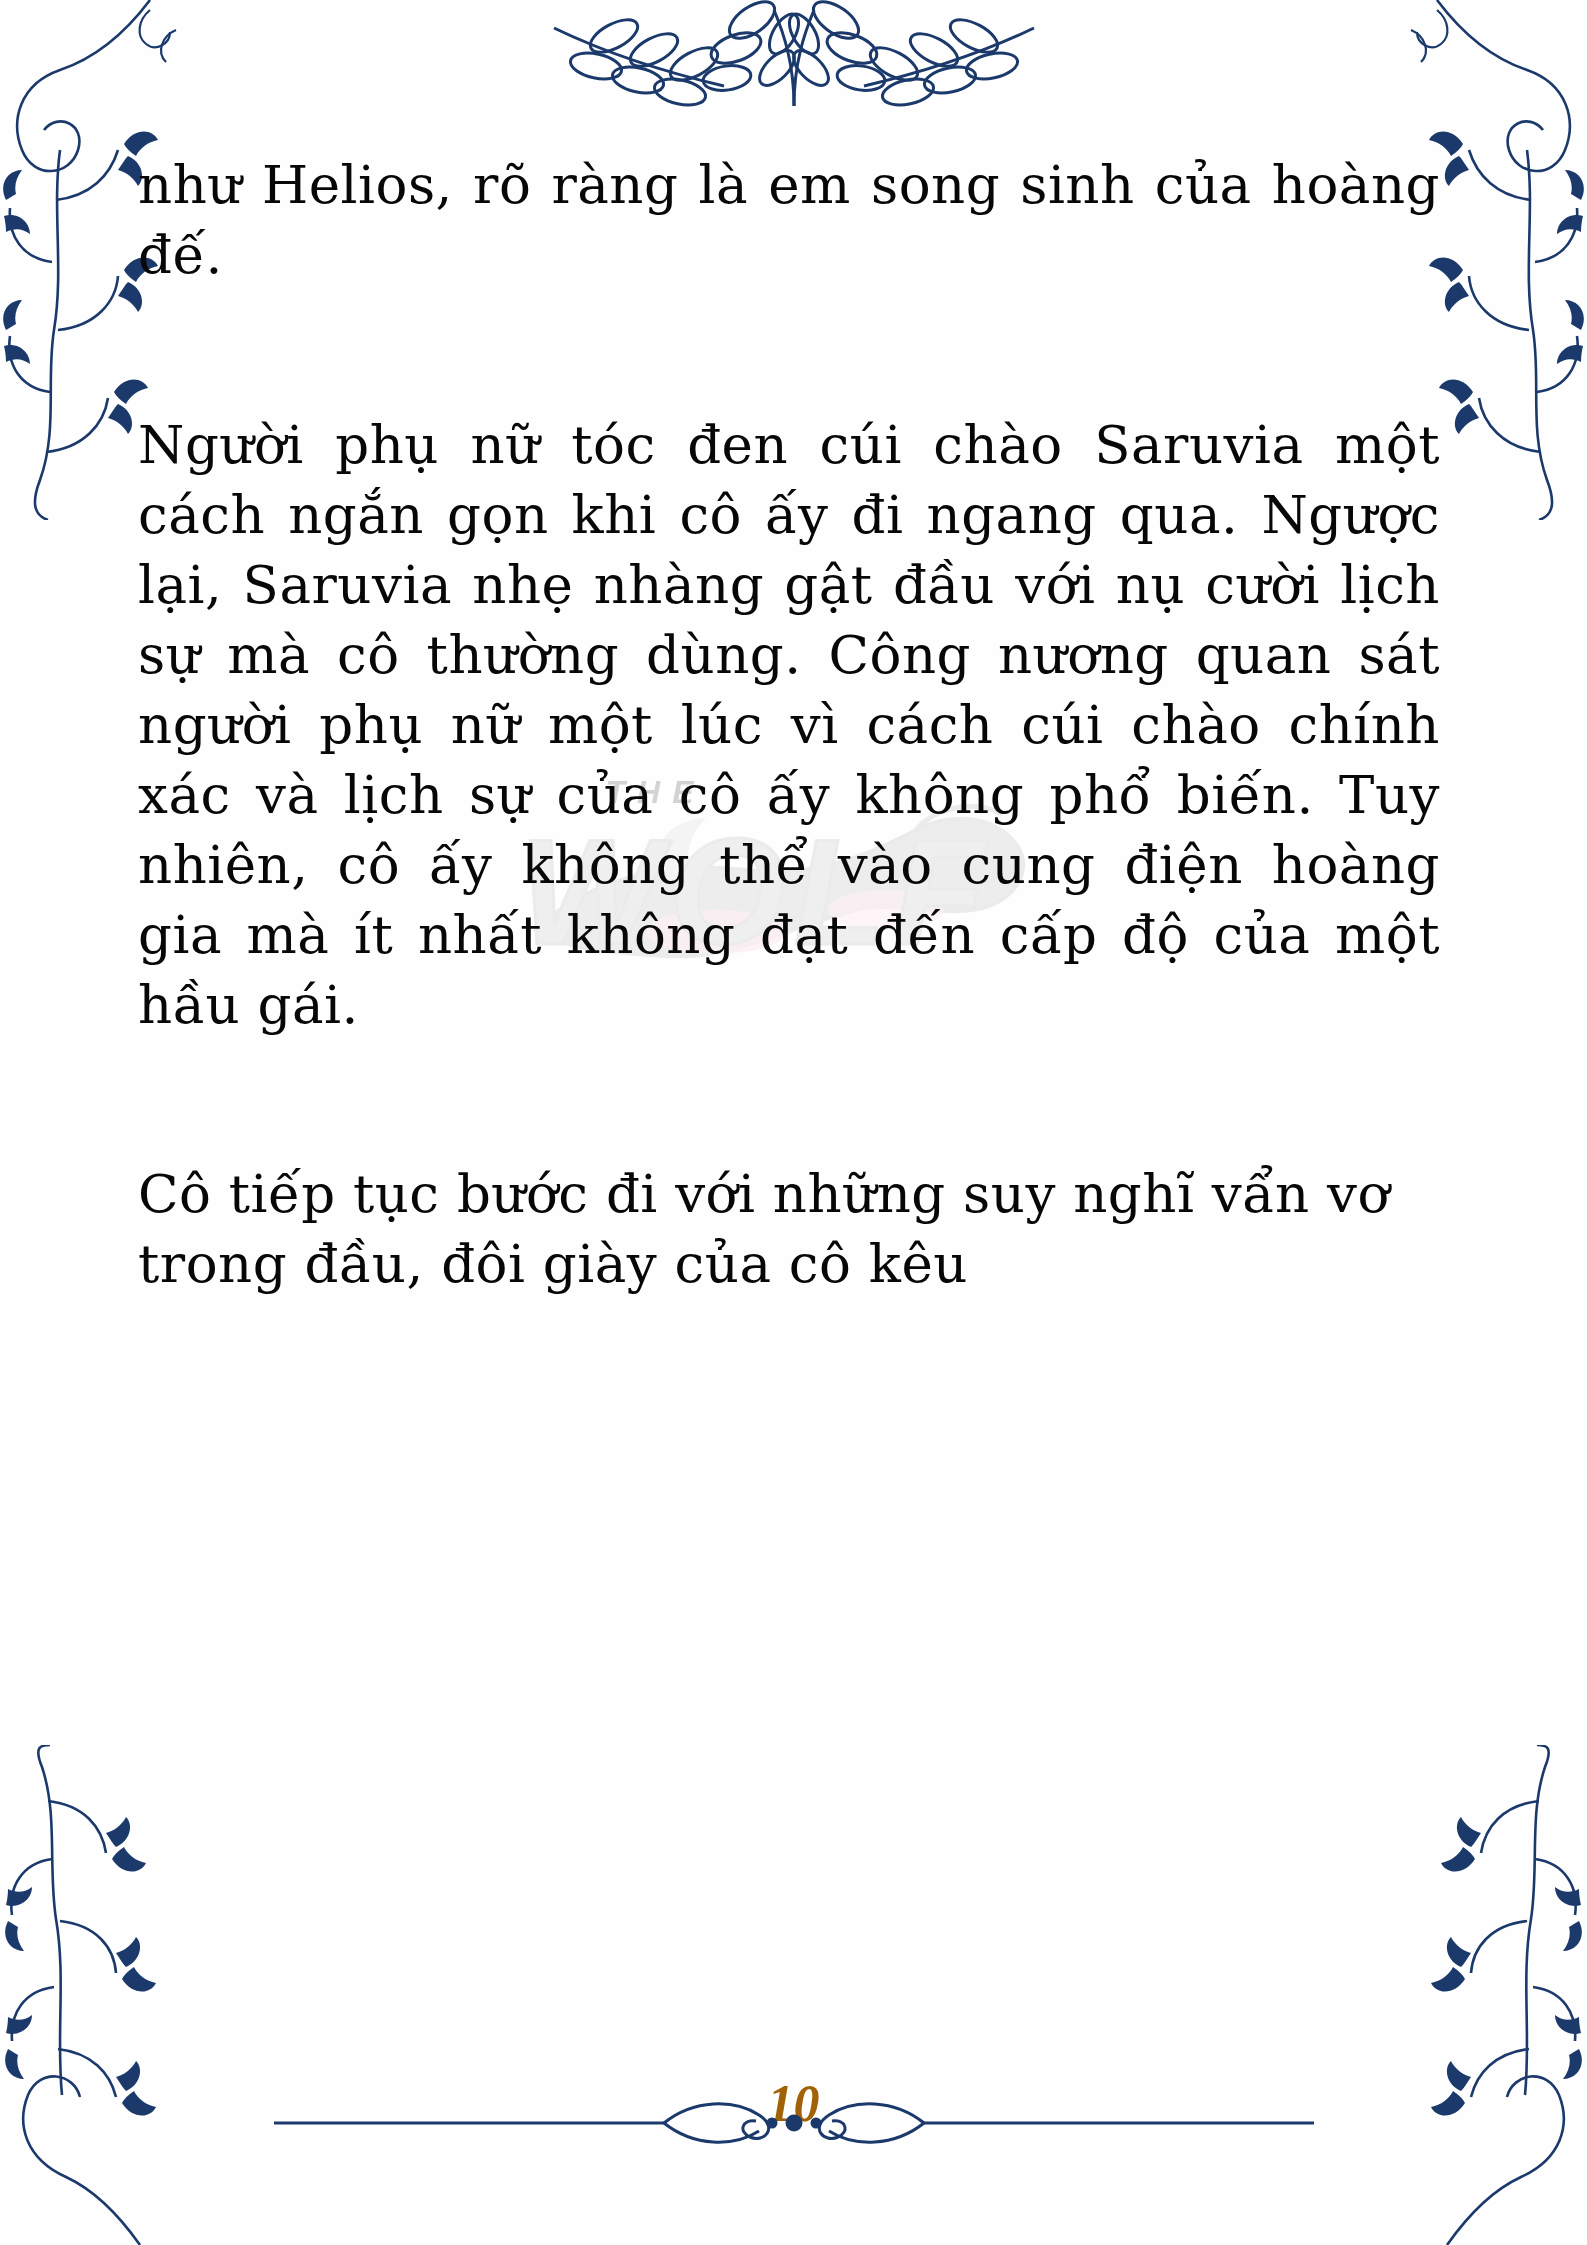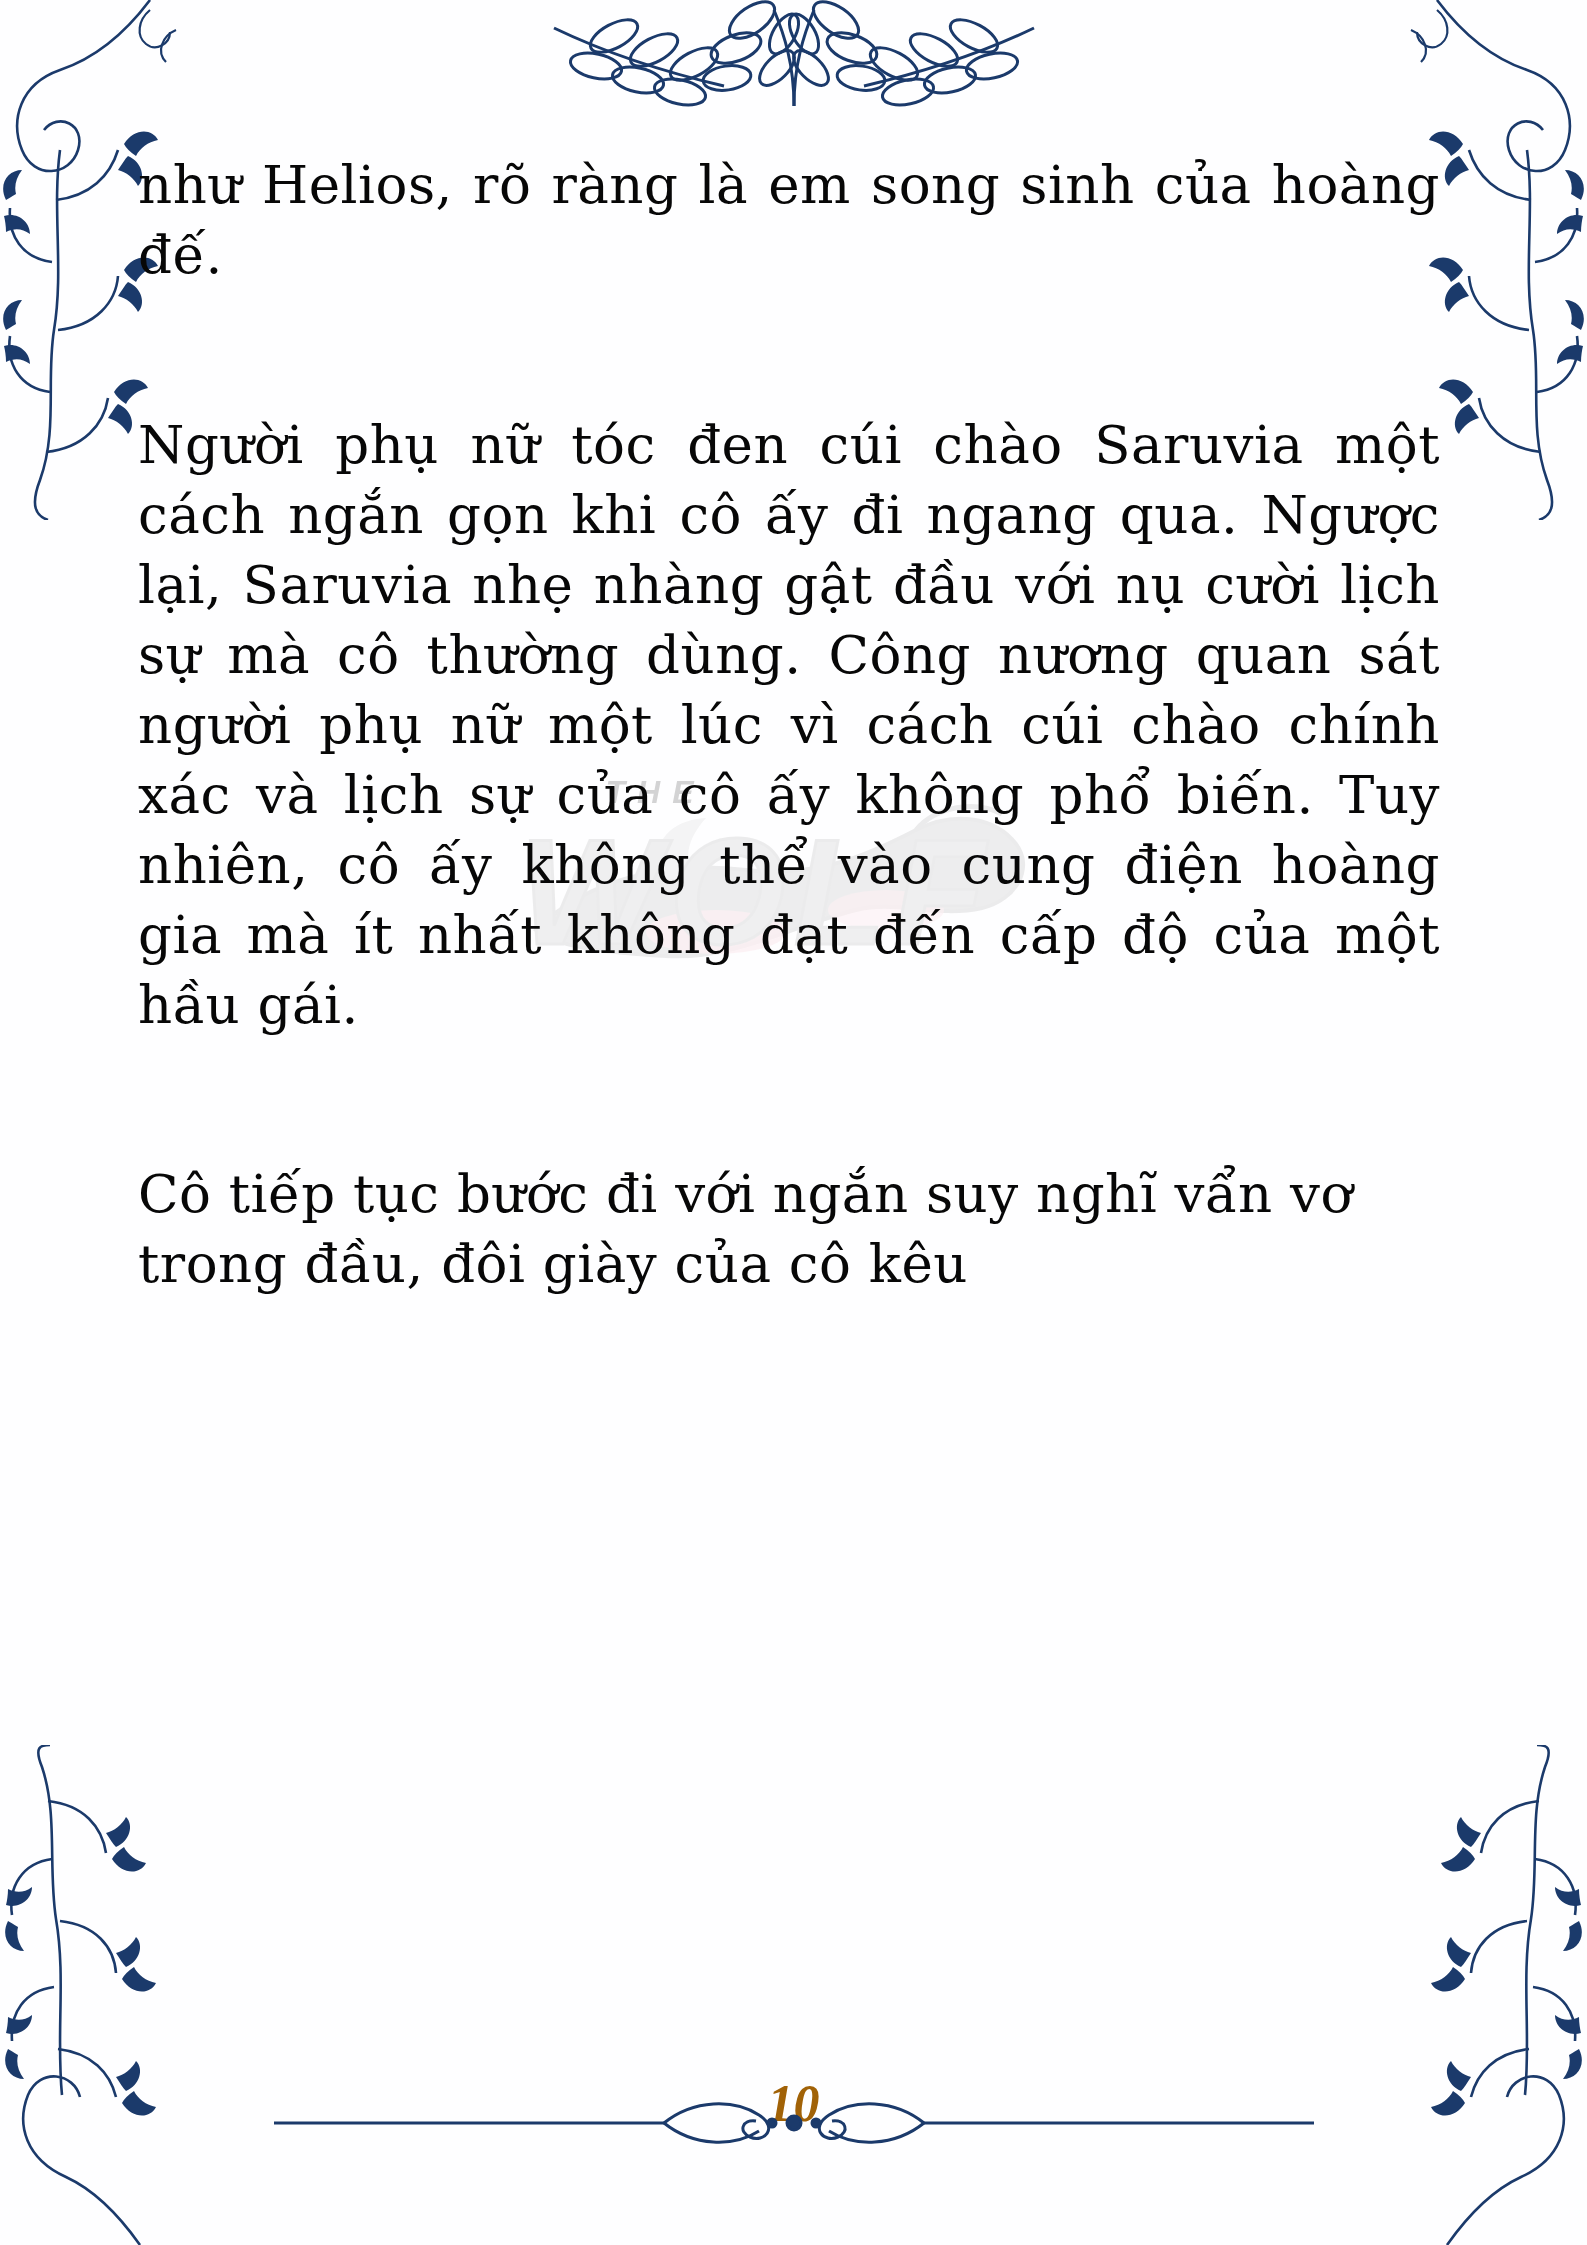--- a/index.html
+++ b/index.html
@@ -263,21 +263,21 @@
         <path d="M250 120 C230 90 250 60 290 58 C270 80 268 100 278 118 Z" fill="#c0c0c0"></path>
       </g>
     </svg>
     <div class="wm-text-top">THE</div>
     <div class="wm-text-main">WOLF</div>
   </div>
 
   <div class="content">
     <p class="para spacer-after">như Helios, rõ ràng là em song sinh của hoàng đế.</p>
     <p class="para spacer-after">Người phụ nữ tóc đen cúi chào Saruvia một cách ngắn gọn khi cô ấy đi ngang qua. Ngược lại, Saruvia nhẹ nhàng gật đầu với nụ cười lịch sự mà cô thường dùng. Công nương quan sát người phụ nữ một lúc vì cách cúi chào chính xác và lịch sự của cô ấy không phổ biến. Tuy nhiên, cô ấy không thể vào cung điện hoàng gia mà ít nhất không đạt đến cấp độ của một hầu gái.</p>
-    <p class="para last">Cô tiếp tục bước đi với ngắn suy nghĩ vẩn vơ trong đầu, đôi giày của cô kêu</p>
+    <p class="para last">Cô tiếp tục bước đi với những suy nghĩ vẩn vơ trong đầu, đôi giày của cô kêu</p>
   </div>
 
   <div class="page-number">10</div>
 
   <div class="footer-rule">
     <svg width="1060" height="60" viewBox="0 0 1060 60" fill="none" stroke="#1b3a6b" stroke-width="3">
       <path d="M10 30 H400"></path>
       <path d="M660 30 H1050"></path>
       <path d="M400 30 C430 6 470 6 495 22 C515 35 500 50 486 44 C474 39 478 26 492 28"></path>
       <path d="M400 30 C430 54 470 54 495 38"></path>

